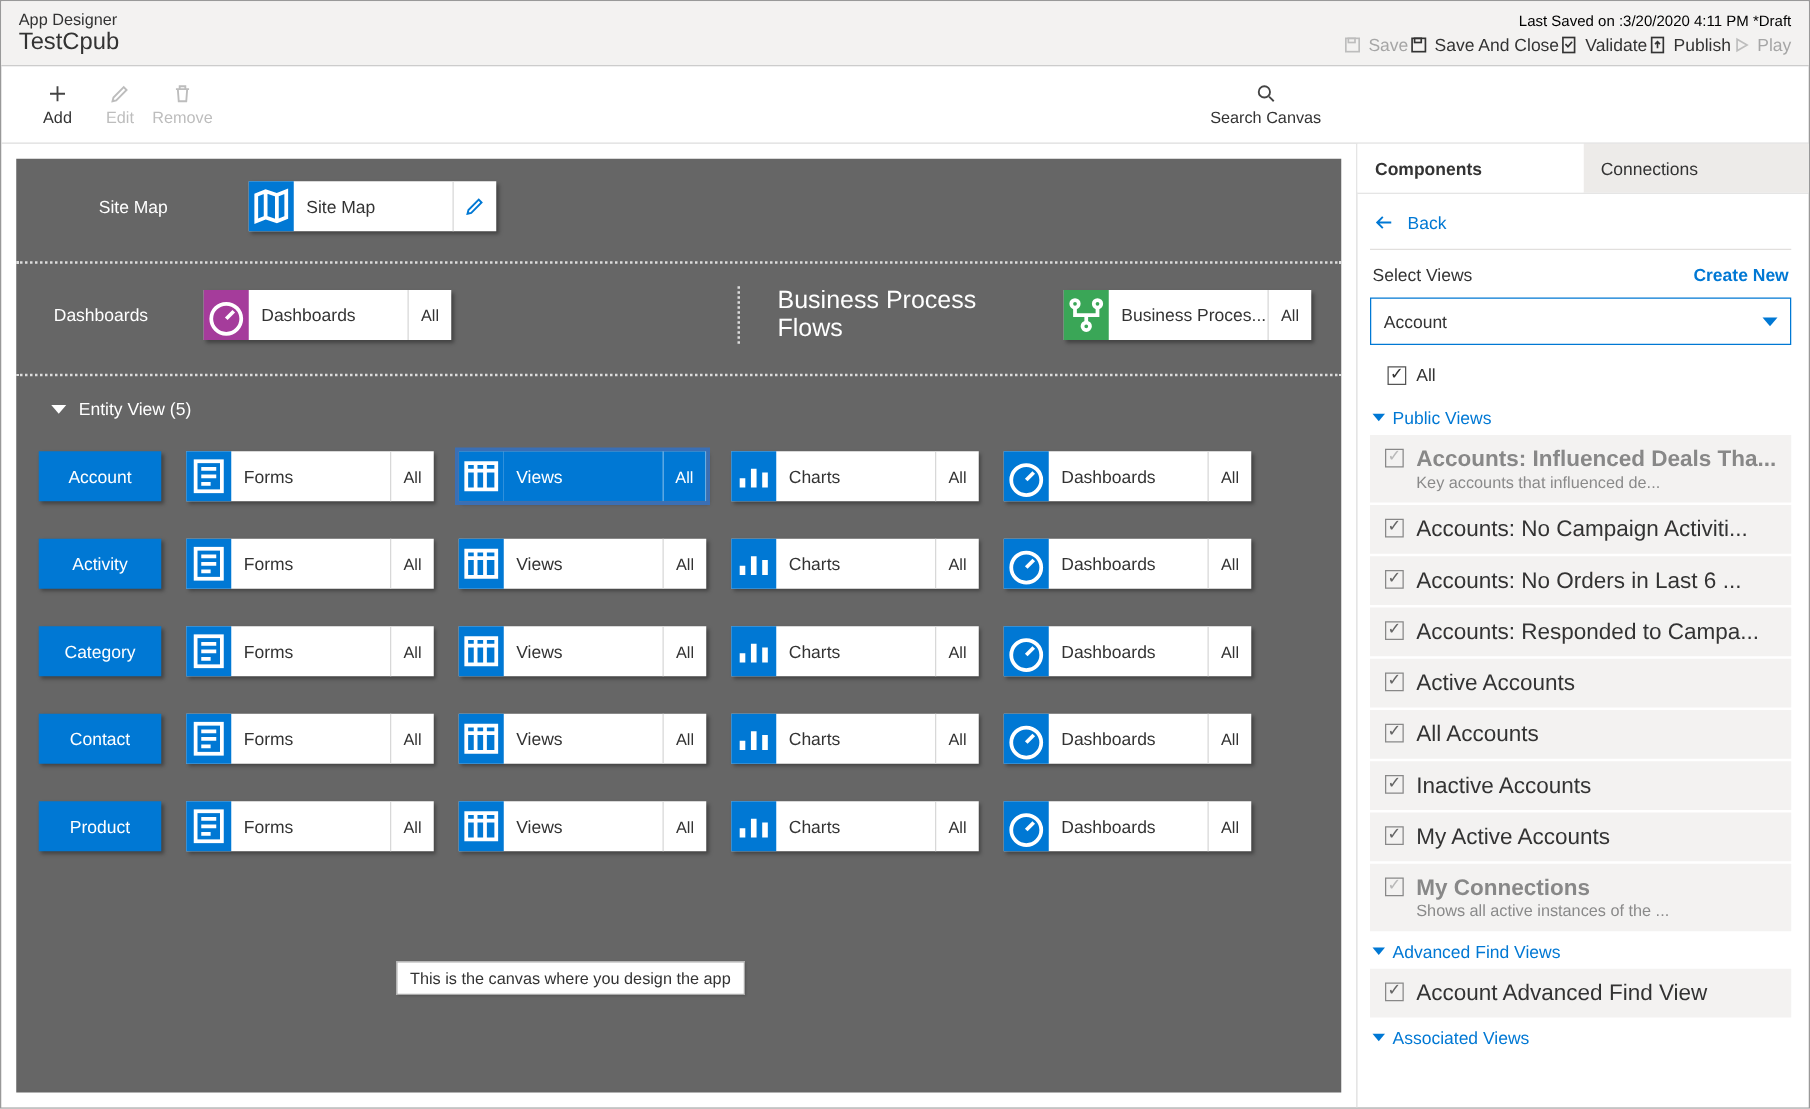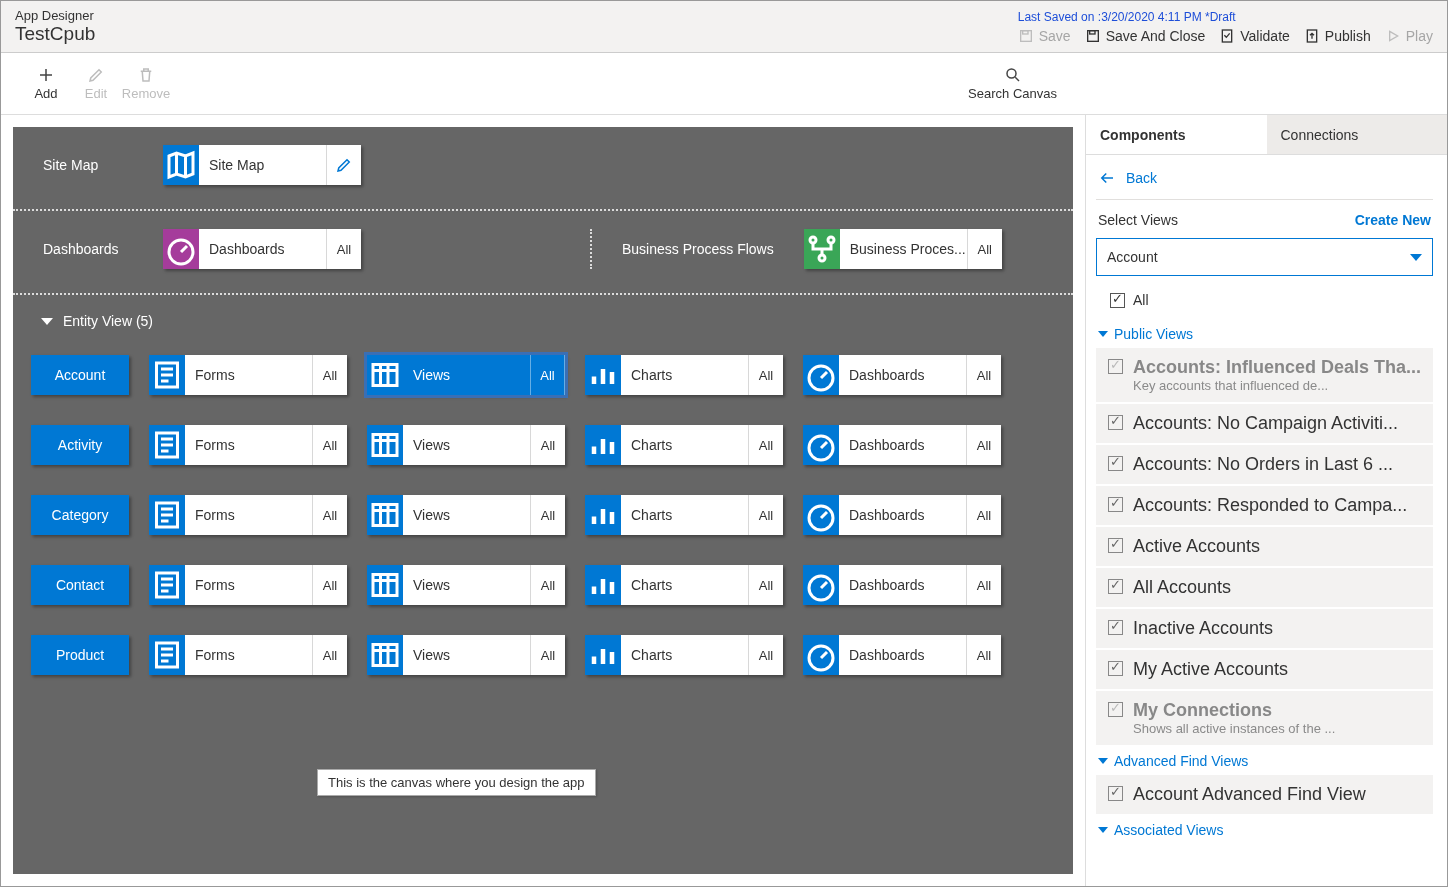--- a/index.html
+++ b/index.html
@@ -2,22 +2,22 @@
 <html><head>
 <meta charset="utf-8">
 <style>
 html,body{margin:0;padding:0;font-family:"Segoe UI",Arial,sans-serif;font-size:14px;color:#333;background:#fff;}
 *{box-sizing:border-box;}
 .screen{width:1448px;height:887px;border:1px solid #999;position:relative;background:#fff;display:flex;flex-direction:column;}
 .topbar{height:52px;background:#f3f2f1;border-bottom:1px solid #ccc;display:flex;align-items:center;padding:0 14px;}
 .topbar .page-title{font-size:13px;color:#333;}
 .topbar .app-name{font-size:19px;font-weight:400;}
 .topbar .spacer{flex:1;}
-.topbar .saved{font-size:12px;color:#1d4ed8;margin-bottom:4px;}
-.topbar .actions{display:flex;align-items:center;gap:14px;}
+.topbar .saved{font-size:12px;color:#000000;margin-bottom:4px;text-align:right}
+.topbar .actions{display:flex;align-items:center;}
 .topbar .act{display:flex;align-items:center;gap:5px;font-size:14px;cursor:pointer;}
 .topbar .act.disabled{color:#a6a6a6;cursor:default;}
 .topbar svg{width:16px;height:16px;}
 .toolbar{height:62px;border-bottom:1px solid #ddd;display:flex;align-items:center;padding:0 20px;}
 .toolbar .btn{display:flex;flex-direction:column;align-items:center;width:50px;font-size:13px;color:#333;gap:2px;cursor:pointer;}
 .toolbar .btn.disabled{color:#bdbdbd;cursor:default;}
 .toolbar svg{width:18px;height:18px;}
 .toolbar .spacer{flex:1;}
 .toolbar .search{display:flex;flex-direction:column;align-items:center;gap:2px;font-size:13px;cursor:pointer;}
 .main{flex:1;display:flex;min-height:0;}
@@ -32,21 +32,21 @@
 .tri{display:inline-block;width:0;height:0;border-left:6px solid transparent;border-right:6px solid transparent;border-top:7px solid #fff;}
 .tile{display:flex;height:40px;box-shadow:2px 2px 3px rgba(0,0,0,.35);background:#fff;}
 .tile .ico{width:36px;display:flex;align-items:center;justify-content:center;color:#fff;}
 .tile .lbl{flex:1;padding:0 10px;display:flex;align-items:center;font-size:14px;border-right:1px solid #d8d8d8;white-space:nowrap;overflow:hidden;text-overflow:ellipsis;}
 .tile .ext{width:34px;display:flex;align-items:center;justify-content:center;font-size:13px;}
 .sitemap .ico{background:#0078d4;}
 .sitemap .ext svg{stroke:#0078d4;width:18px;height:18px;}
 .dash-lbls{display:flex;align-items:center;gap:0;flex:1}
 .half{flex:1;display:flex;align-items:center;gap:0;}
 .half2{border-left:2px dotted #dcdcdc;padding-left:30px;}
-.bpf-lbl{color:#fff;margin-right:30px;font-size:14px;}
+.bpf-lbl{color:#fff;margin-right:30px;font-size:20px;}
 .ent-grid{display:flex;flex-direction:column;gap:30px;padding:16px 0 20px 18px;}
 .ent-row{display:flex;gap:20px;}
 .ent-btn{width:98px;height:40px;background:#0078d4;color:#fff;display:flex;align-items:center;justify-content:center;font-size:14px;box-shadow:2px 2px 3px rgba(0,0,0,.35);cursor:pointer;}
 .ctile{flex:1;max-width:198px;}
 .c-blue{background:#0078d4;}
 .c-purple{background:#a53c9b;}
 .c-green{background:#3aa657;}
 .views-sel{outline:3px solid #3a6fb5;}
 .views-sel .lbl,.views-sel .ext{background:#0078d4;color:#fff;border-right:1px solid rgba(255,255,255,.4);}
 .tooltip{position:absolute;left:304px;top:642px;background:#fff;border:1px solid #aaa;padding:5px 10px;font-size:13px;box-shadow:1px 1px 2px rgba(0,0,0,.2);}
@@ -153,21 +153,21 @@
           <path d="M15 15l5 5"></path>
         </svg>
       <span>Search Canvas</span>
     </div>
     <div style="width:370px"></div>
   </div>
 
   <div class="main">
     <div class="canvas-wrap">
       <div class="canvas">
-        <div class="section" style="display:flex;align-items:center;">
+        <div class="section" style="display:flex;align-items:center;margin-left:36px;">
           <div class="sec-label">Site Map</div>
           <div class="tile sitemap" style="width:198px">
             <div class="ico">
                 <svg viewBox="0 0 24 24" fill="none" stroke="#fff" stroke-width="2">
                   <path d="M4 6l5-2 6 2 5-2v14l-5 2-6-2-5 2zM9 4v14M15 6v14"></path>
                 </svg>
               </div>
             <div class="lbl">Site Map</div>
             <div class="ext">
                 <svg viewBox="0 0 24 24" fill="none" stroke-width="2">

